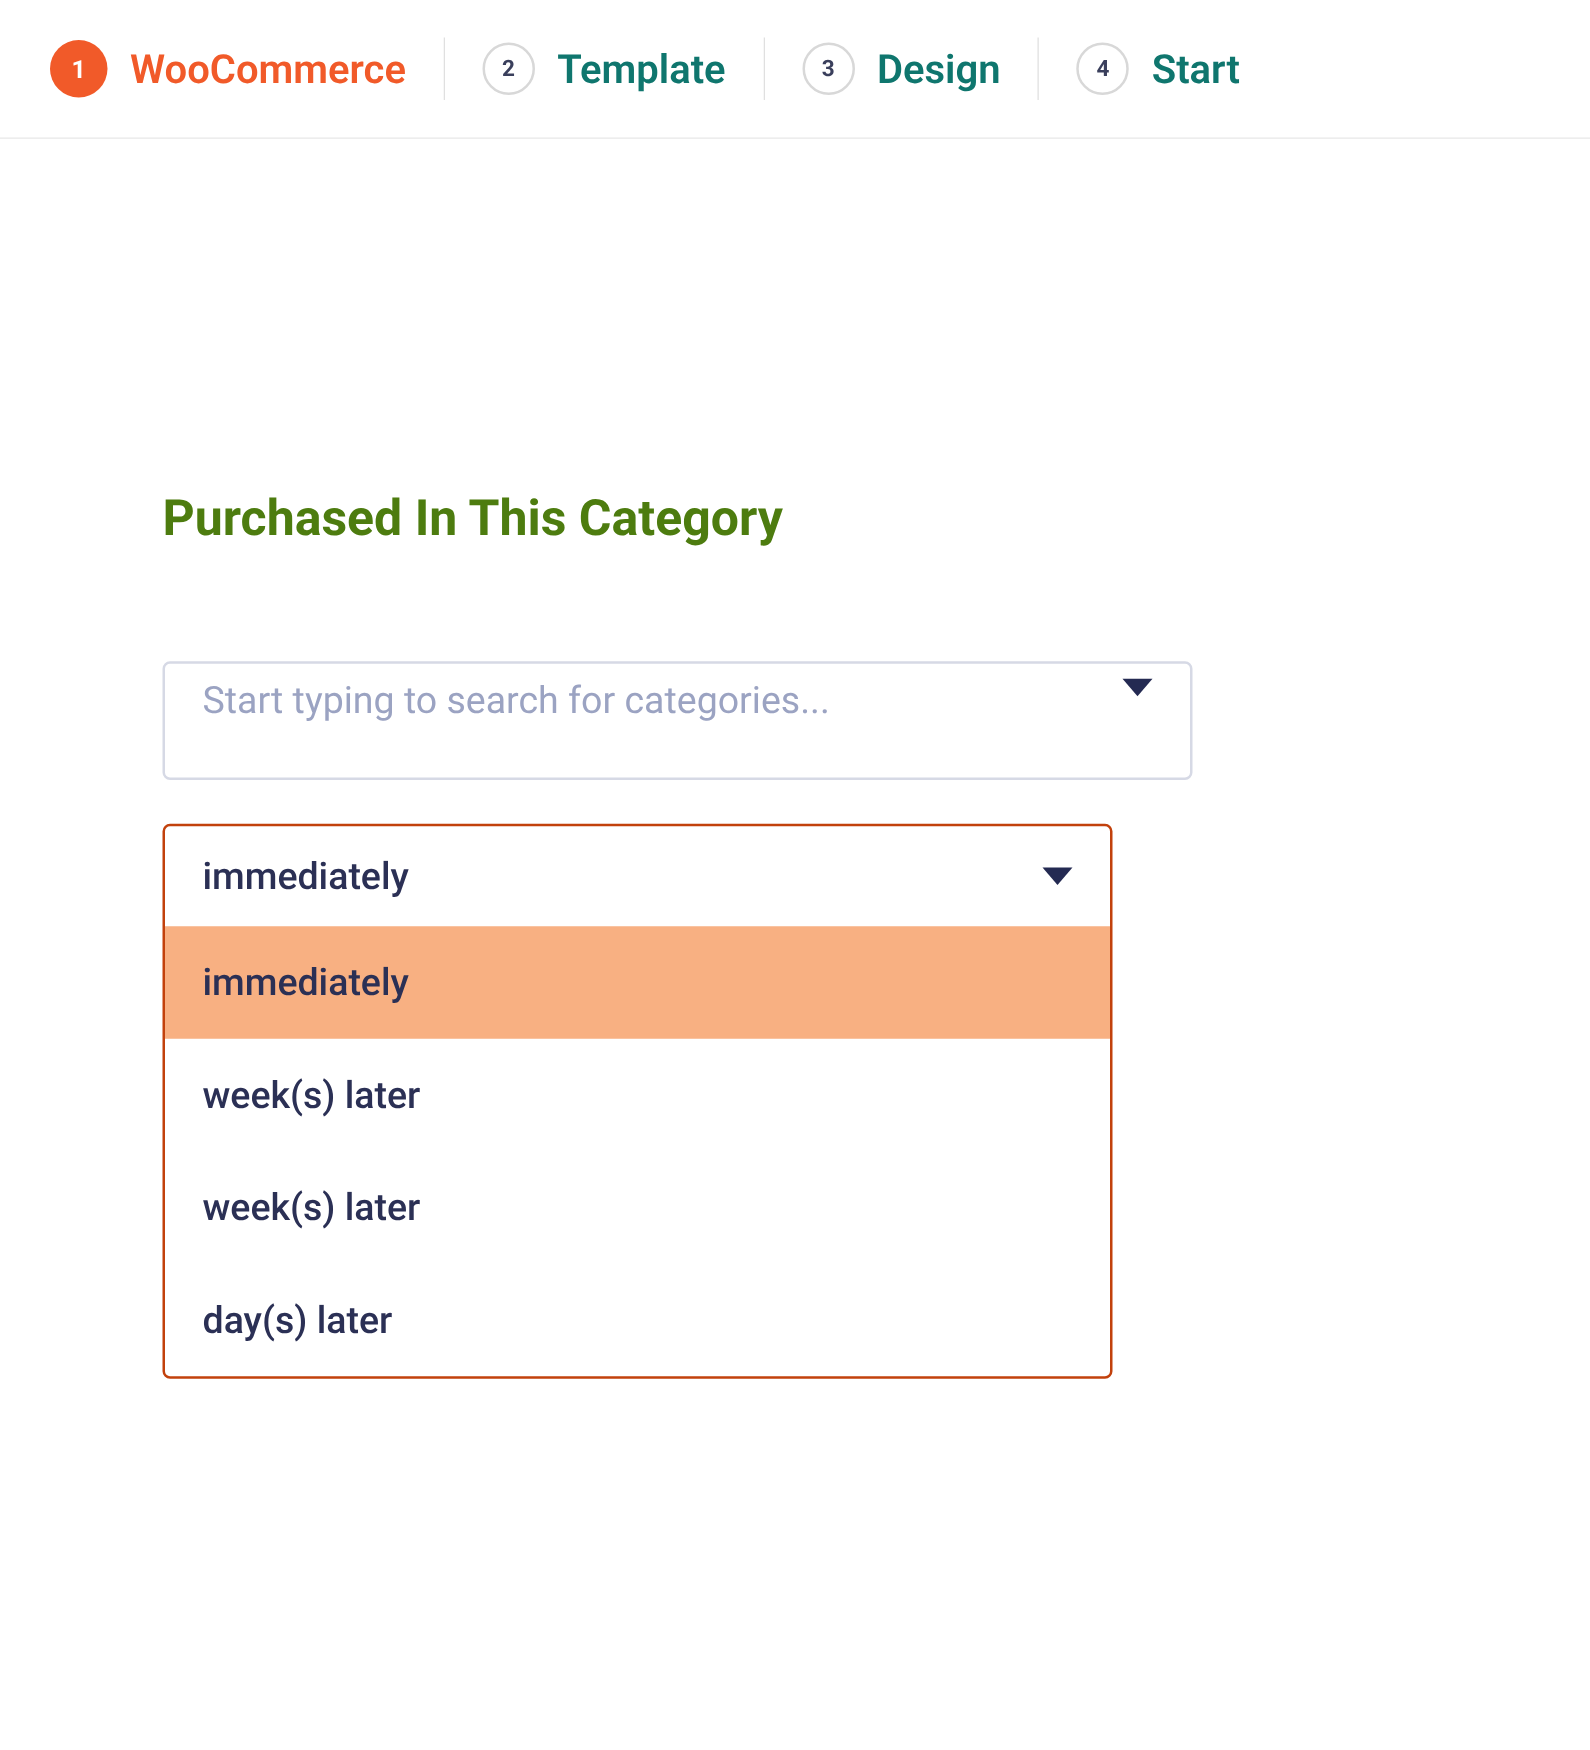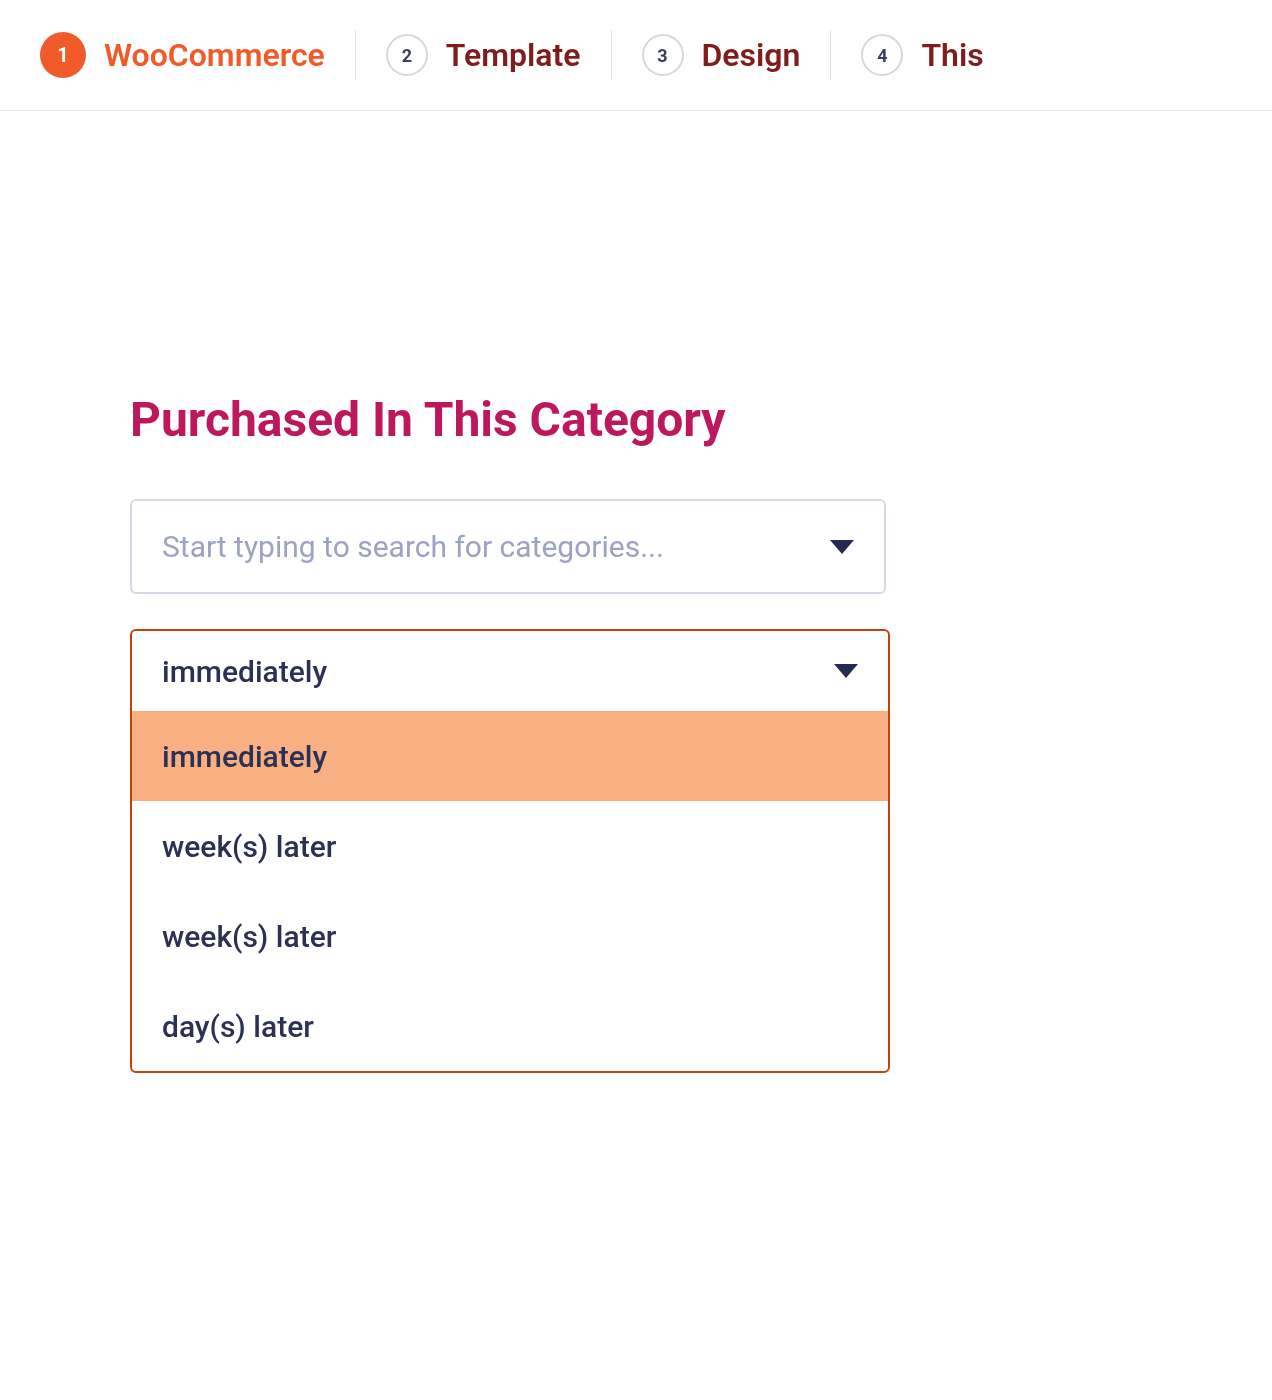--- a/index.html
+++ b/index.html
@@ -57,38 +57,37 @@
       font-size: 18px;
     }
     .step-label {
       font-size: 32px;
       font-weight: 600;
     }
     .step-label.active {
       color: #f15a29;
     }
     .step-label.inactive {
-      color: #7f1d1d;
+      color: #0f766e;
     }
     .main {
       padding: 280px 130px 0;
     }
     .section-title {
-      font-size: 48px;
+      font-size: 40px;
       font-weight: 700;
-      color: #be185d;
-      margin-bottom: 51px;
+      color: #4d7c0f;
+      margin-bottom: 91px;
     }
     .search-field {
-      width: 756px;
+      width: 824px;
       height: 95px;
       border: 2px solid #d6d9e5;
       border-radius: 6px;
       display: flex;
-      align-items: center;
       padding: 12px 30px;
       cursor: text;
       margin-bottom: 35px;
     }
     .search-placeholder {
       flex: 1;
       font-size: 30px;
       color: #9ba3c2;
     }
     .caret-down {
@@ -145,21 +144,21 @@
     <div class="step-label inactive">Template</div>
   </div>
   <div class="divider"></div>
   <div class="step">
     <div class="step-circle inactive">3</div>
     <div class="step-label inactive">Design</div>
   </div>
   <div class="divider"></div>
   <div class="step">
     <div class="step-circle inactive">4</div>
-    <div class="step-label inactive">This</div>
+    <div class="step-label inactive">Start</div>
   </div>
 </div>
 
 <div class="main">
   <h2 class="section-title">Purchased In This Category</h2>
 
   <div class="search-field">
     <span class="search-placeholder">Start typing to search for categories...</span>
     <span class="caret-down"></span>
   </div>

